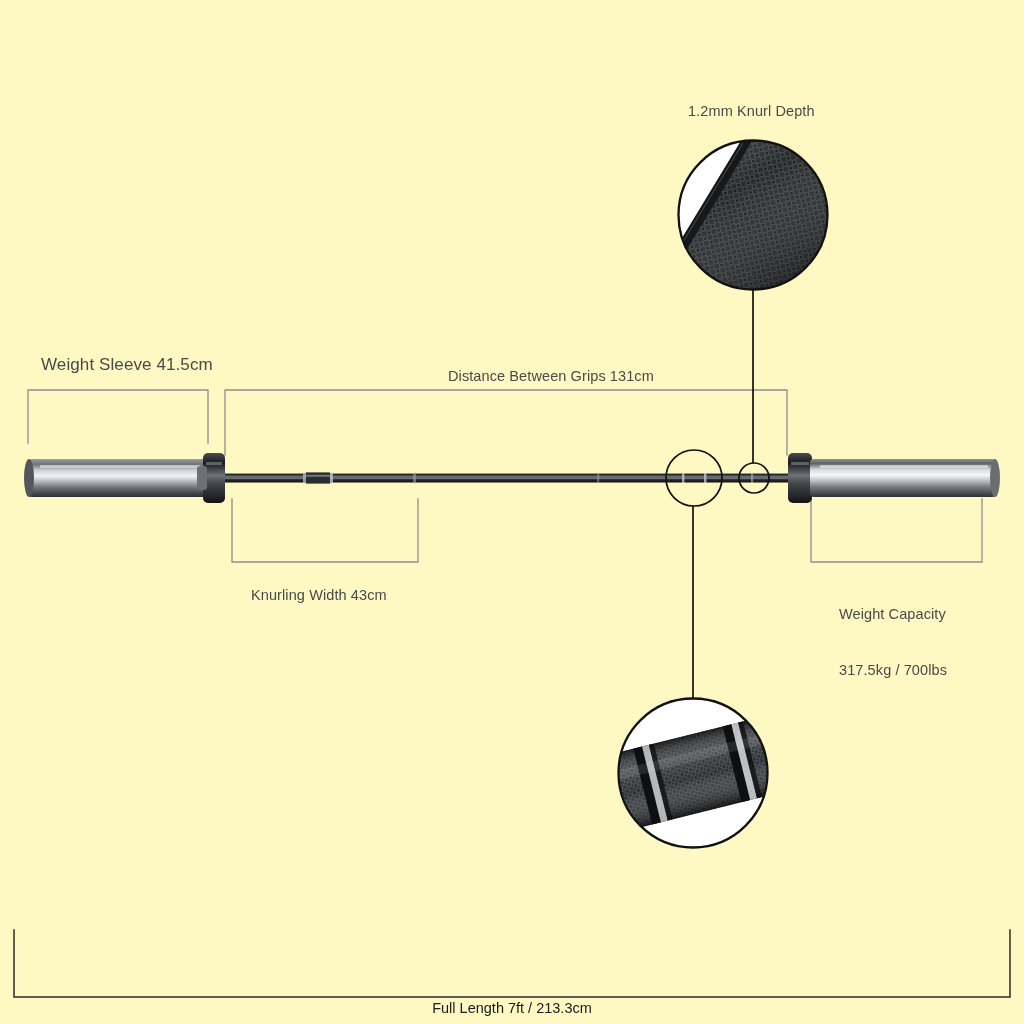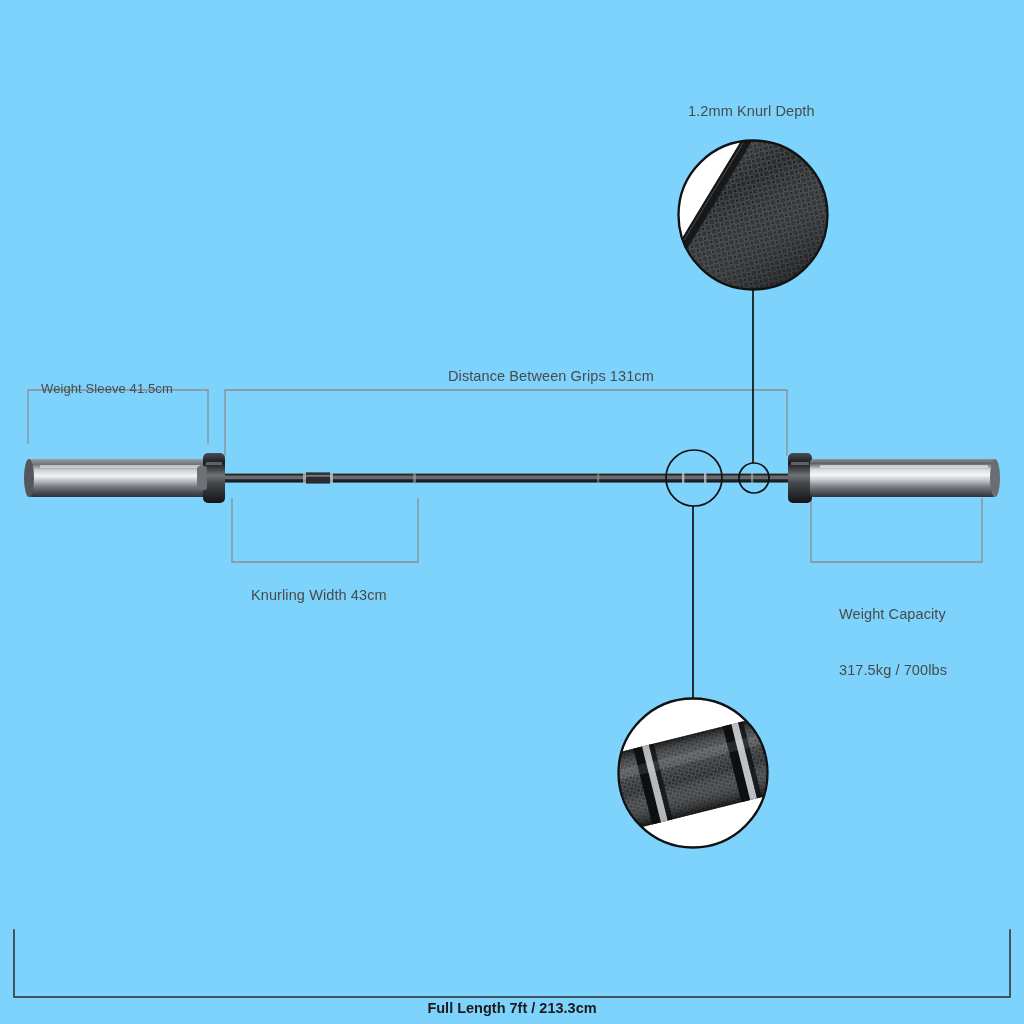--- a/index.html
+++ b/index.html
@@ -9,21 +9,21 @@
     background: #ffffff;
   }
   body {
     font-family: "Liberation Sans", sans-serif;
     color: #3a3a3a;
   }
   #stage {
     position: relative;
     width: 1024px;
     height: 1024px;
-    background: #7dd3fc;
+    background: #fef9c3;
     overflow: hidden;
   }
   #diagram {
     position: absolute;
     inset: 0;
     width: 1024px;
     height: 1024px;
   }
   .lbl {
     position: absolute;
@@ -33,22 +33,22 @@
     line-height: 1.28;
     letter-spacing: 0.1px;
   }
   .lbl-knurl-depth {
     left: 688px;
     top: 102px;
     font-size: 14.5px;
   }
   .lbl-weight-sleeve {
     left: 41px;
-    top: 381px;
-    font-size: 13px;
+    top: 354px;
+    font-size: 17px;
   }
   .lbl-distance-grips {
     left: 404px;
     top: 367px;
     font-size: 14.5px;
     margin-left: 44px;
   }
   .lbl-knurling-width {
     left: 251px;
     top: 586px;
@@ -64,21 +64,21 @@
     top: 859px;
     font-size: 14.5px;
     text-align: center;
   }
   .lbl-full-length {
     left: 0px;
     top: 999px;
     width: 1024px;
     text-align: center;
     font-size: 14.5px;
-    font-weight: bold;
+    font-weight: normal;
     color: #1b1b1b;
     letter-spacing: 0px;
   }
 </style>
 </head>
 <body>
 
 <div id="stage">
 
   <svg id="diagram" viewBox="0 0 1024 1024" xmlns="http://www.w3.org/2000/svg">

